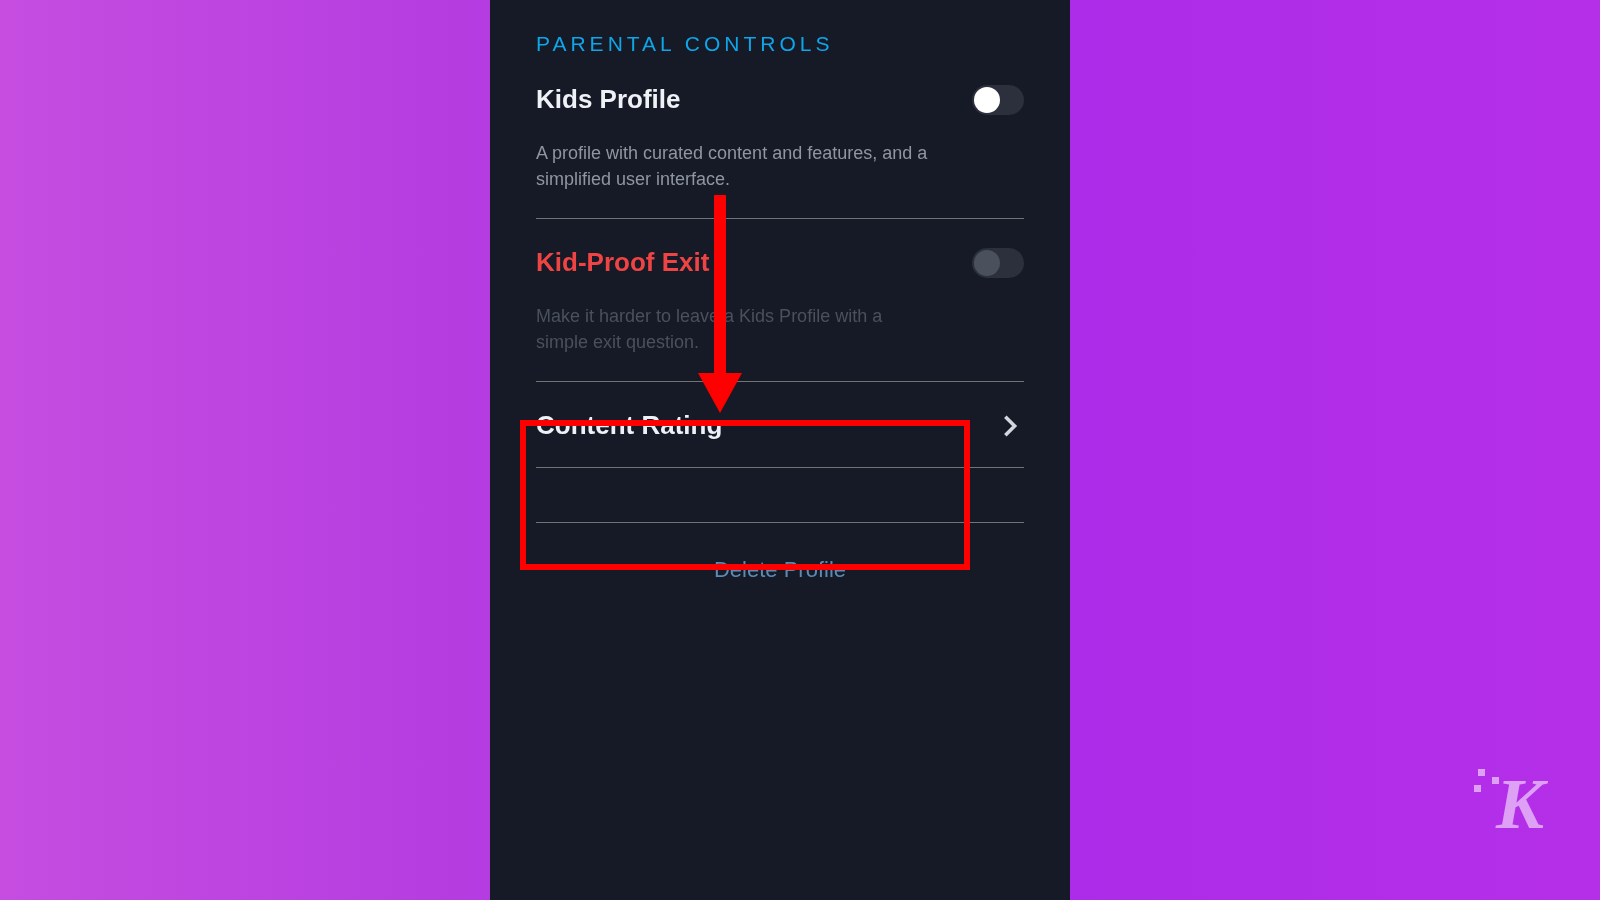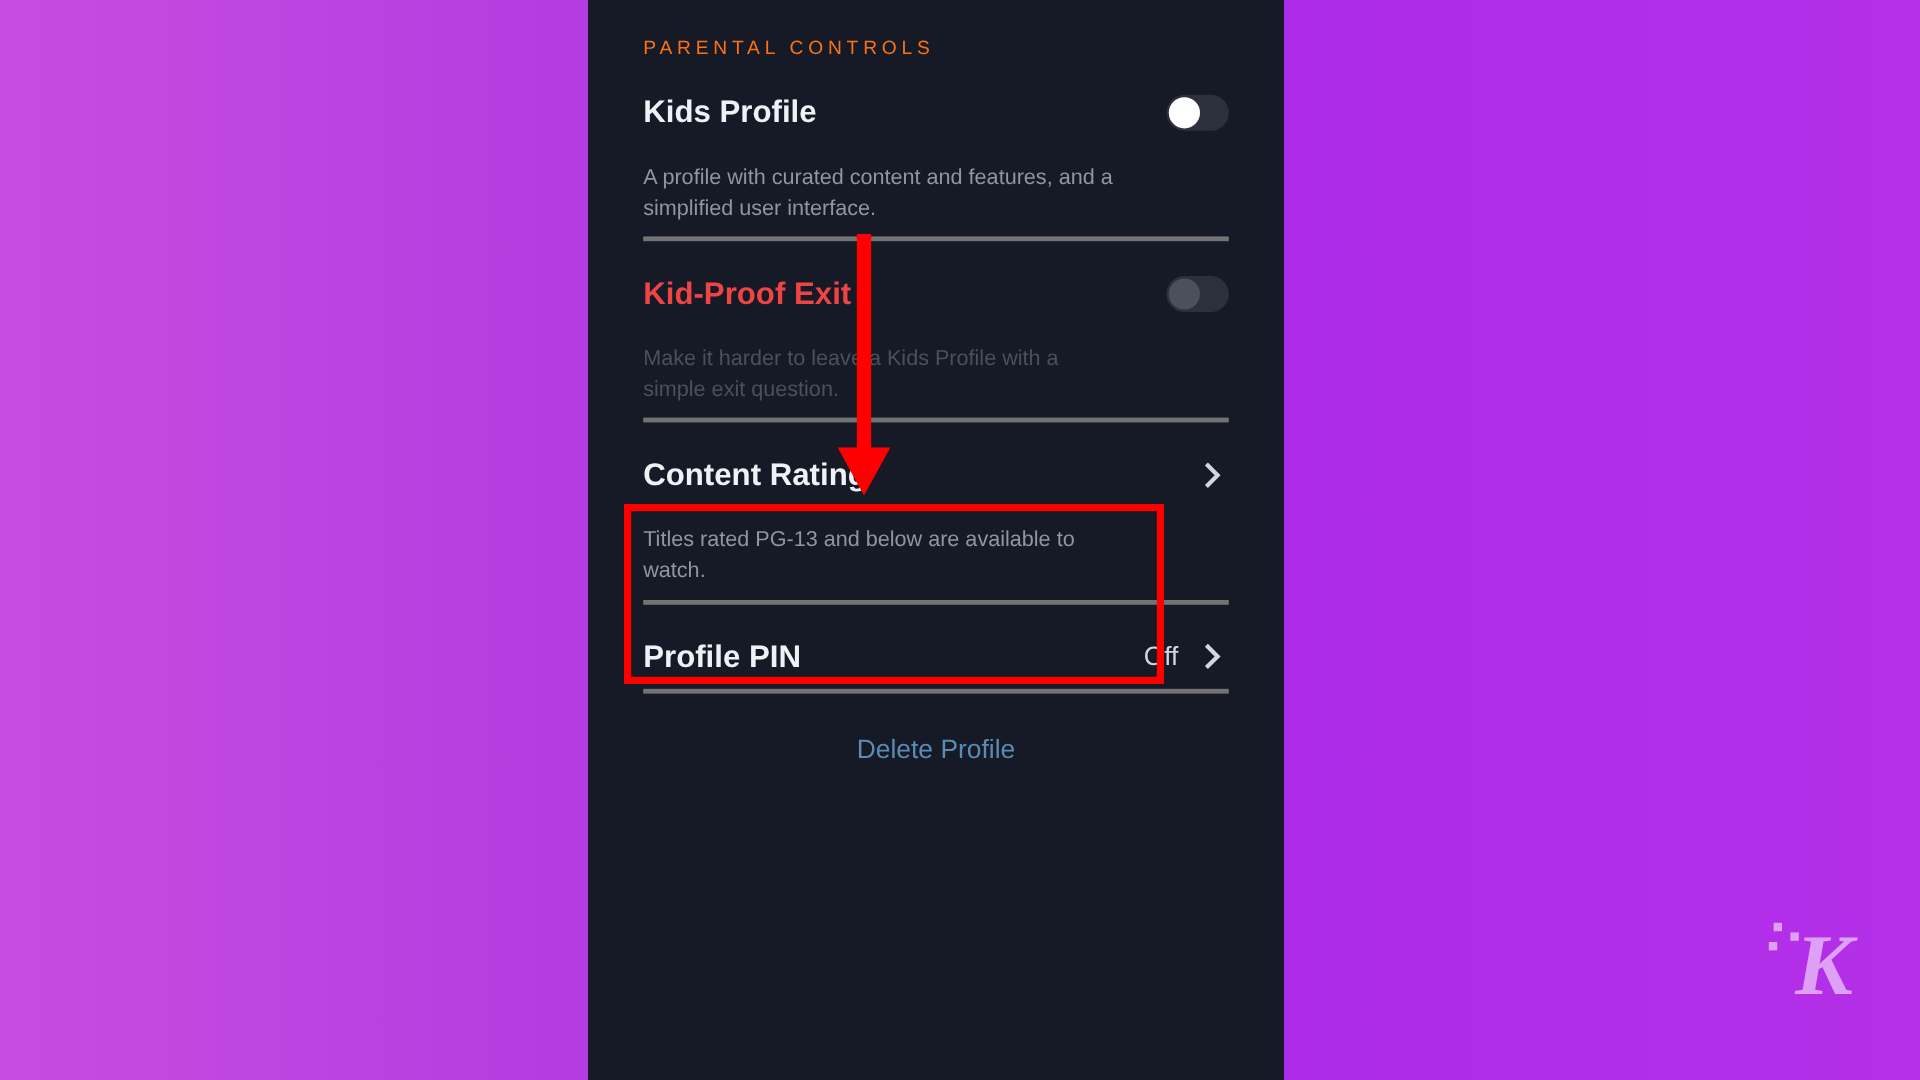--- a/index.html
+++ b/index.html
@@ -13,30 +13,30 @@
     position: absolute;
     left: 490px;
     top: 0;
     width: 580px;
     height: 900px;
     background: #151a26;
     padding: 0 46px;
   }
   .section-header {
     padding-top: 32px;
-    color: #f97316;
+    color: #0ea5e9;
     letter-spacing: 4px;
-    font-size: 16px;
+    font-size: 21px;
     font-weight: 500;
     text-transform: uppercase;
   }
   .row {
     position: relative;
-    padding: 28px 0 11px 0;
-    border-bottom: 4px solid #737373;
+    padding: 28px 0 26px 0;
+    border-bottom: 1px solid #737373;
   }
   .row:last-of-type { border-bottom: none; }
   .row-head {
     display: flex;
     align-items: center;
     justify-content: space-between;
   }
   .row-title {
     color: #eef1f5;
     font-size: 26px;
@@ -150,33 +150,23 @@
     <div class="row-desc">Make it harder to leave a Kids Profile with a simple exit question.</div>
   </div>
 
   <div class="row">
     <div class="row-head">
       <div class="row-title">Content Rating</div>
       <svg class="chevron" viewBox="0 0 24 24">
           <polyline points="8,4 16,12 8,20"></polyline>
         </svg>
     </div>
-    <div class="row-desc">Titles rated PG-13 and below are available to watch.</div>
   </div>
 
   <div class="row">
-    <div class="row-head">
-      <div class="row-title">Profile PIN</div>
-      <div class="right-cluster">
-        <span class="status-text">Off</span>
-        <svg class="chevron" viewBox="0 0 24 24">
-            <polyline points="8,4 16,12 8,20"></polyline>
-          </svg>
-      </div>
-    </div>
   </div>
 
   <div class="delete-link">Delete Profile</div>
 </div>
 
 <div class="highlight-box" style="left:520px; top:420px; width:450px; height:150px;"></div>
 
 <svg class="arrow" width="60" height="230" style="left:690px; top:195px;">
   <line x1="30" y1="0" x2="30" y2="185" stroke="#ff0000" stroke-width="12"></line>
   <polygon points="8,178 52,178 30,218" fill="#ff0000"></polygon>

